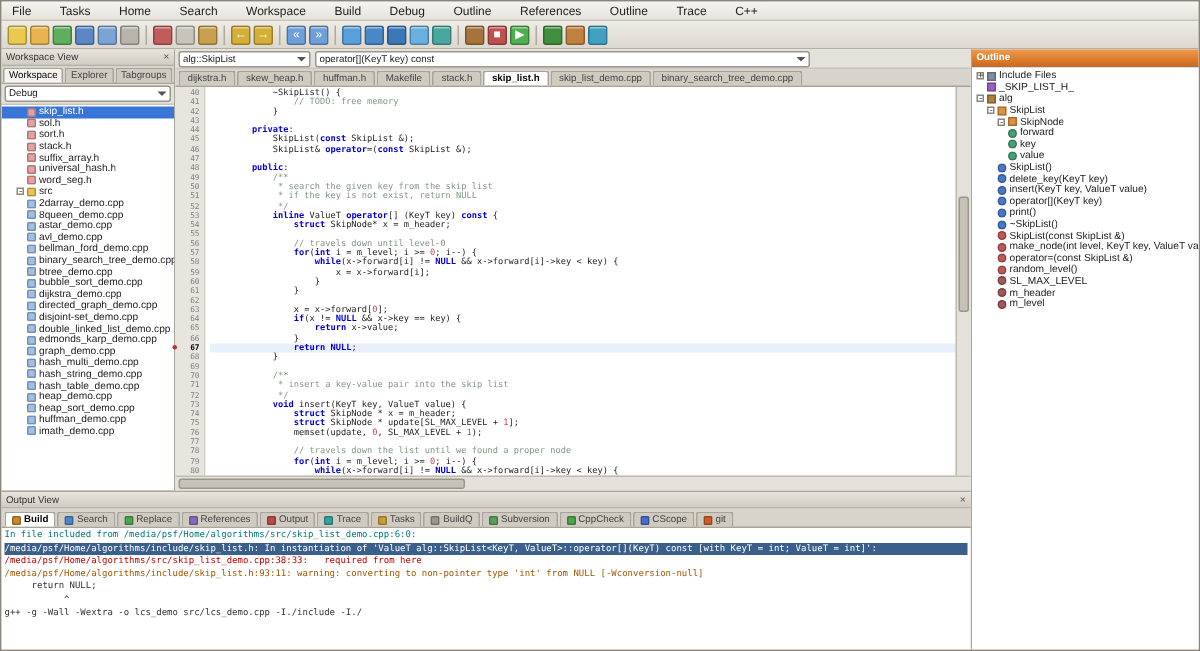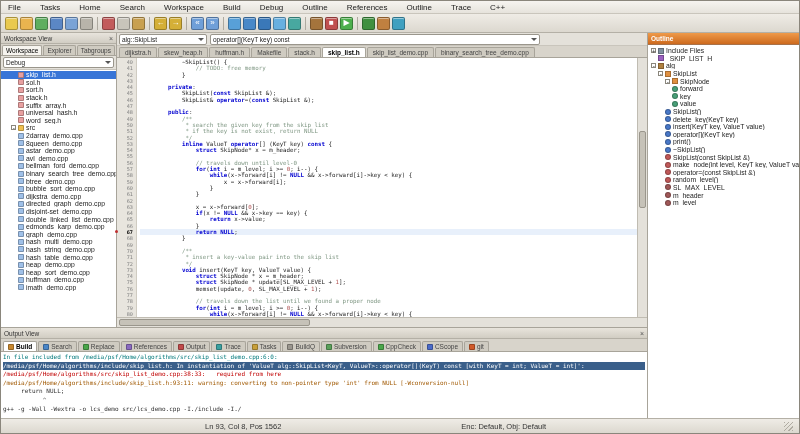--- a/index.html
+++ b/index.html
@@ -570,21 +570,14 @@
           </div>
           <div class="trow" style="padding-left: 17px;">
             <span class="oi member-private"></span>
             <span class="tlabel">m_level</span>
           </div>
         </div>
     </div>
 
   </div>
 
-  <div class="statusbar">
-    <span class="sb-spacer"></span>
-    <span class="sb-pos">Ln 93, Col 8, Pos 1562</span>
-    <span class="sb-enc">Enc: Default, Obj: Default</span>
-    <span class="sb-spacer"></span>
-    <span class="sb-grip"></span>
-  </div>
 
 </div>
 
 </body></html>

